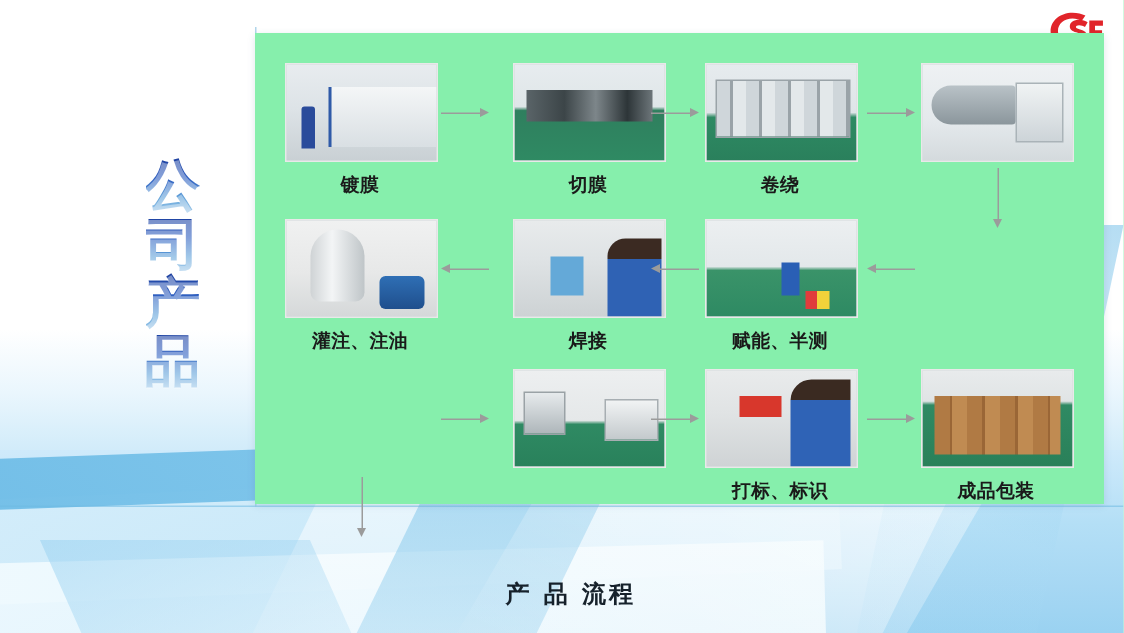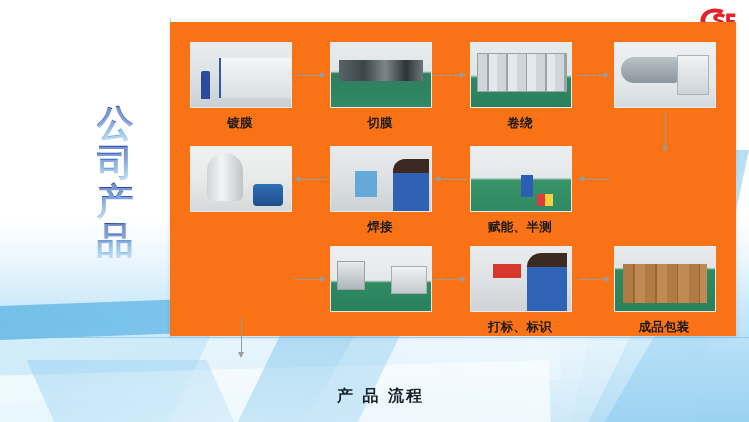--- a/index.html
+++ b/index.html
@@ -53,31 +53,31 @@
   .vtitle .ch{
     font-size:37px;line-height:39px;font-weight:bold;
     font-family:"DejaVu Sans","Liberation Sans",sans-serif;
     background:linear-gradient(180deg,#1d3f9e 0%,#2f5fc0 38%,#62a3da 72%,#a9cfec 100%);
     -webkit-background-clip:text;background-clip:text;color:transparent;
     text-shadow:0 1px 0 rgba(255,255,255,.4);
   }
 
   
   .panel{position:absolute;left:170px;top:22px;width:566px;height:314px;
-    background:#f97316;box-shadow:0 1px 5px rgba(80,110,140,.18);}
+    background:#86efac;box-shadow:0 1px 5px rgba(80,110,140,.18);}
   .panel-inner{position:absolute;left:12px;top:10px;right:12px;bottom:8px;}
 
   .row{position:absolute;left:0;width:542px;height:96px;}
   .row.r1{top:10px;}
   .row.r2{top:114px;}
   .row.r3{top:214px;}
 
   .cell{position:absolute;width:100px;text-align:center;}
   .cell.c0{left:8px;}
-  .cell.c1{left:148px;}
+  .cell.c1{left:160px;}
   .cell.c2{left:288px;}
   .cell.c3{left:432px;}
 
   .photo{width:100px;height:64px;border:1px solid #e9e9e9;overflow:hidden;position:relative;background:#cfd6da;}
   .cap{margin-top:7px;font-size:12.5px;font-weight:bold;color:#1a1a1a;letter-spacing:.3px;white-space:nowrap;}
 
   
   .arr{position:absolute;height:10px;display:flex;align-items:center;}
   .arr .shaft{height:1px;background:#9b9b9b;flex:1;}
   .arr .head{width:0;height:0;border-top:3.5px solid transparent;border-bottom:3.5px solid transparent;}
@@ -244,20 +244,21 @@
             <div class="dshaft"></div>
             <div class="dhead"></div>
           </div>
       </div>
 
       <div class="row r2">
         <div class="cell c0">
           <div class="photo">
               <div class="p ph-fill"></div>
             </div>
+          <div class="cap">灌注、注油</div>
         </div>
         <div class="arr left a-r2 g0">
             <div class="shaft"></div>
             <div class="head"></div>
           </div>
 
         <div class="cell c1">
           <div class="photo">
               <div class="p ph-weld"></div>
             </div>

